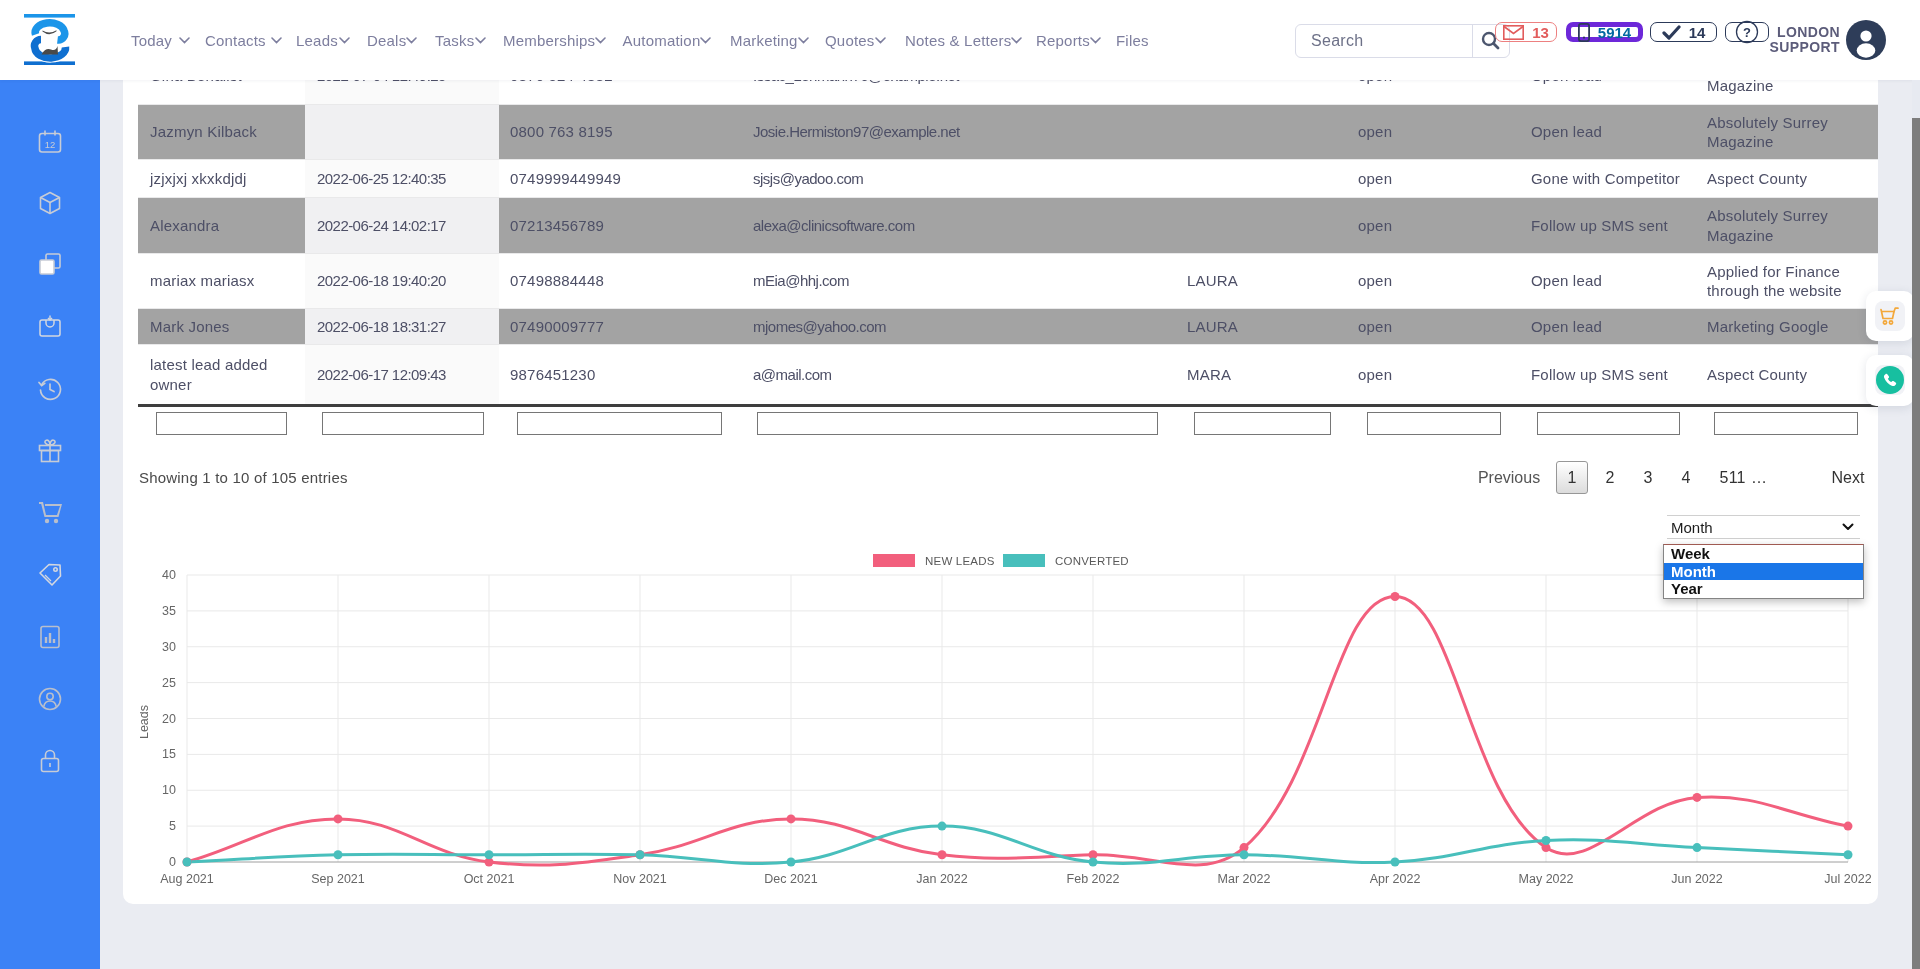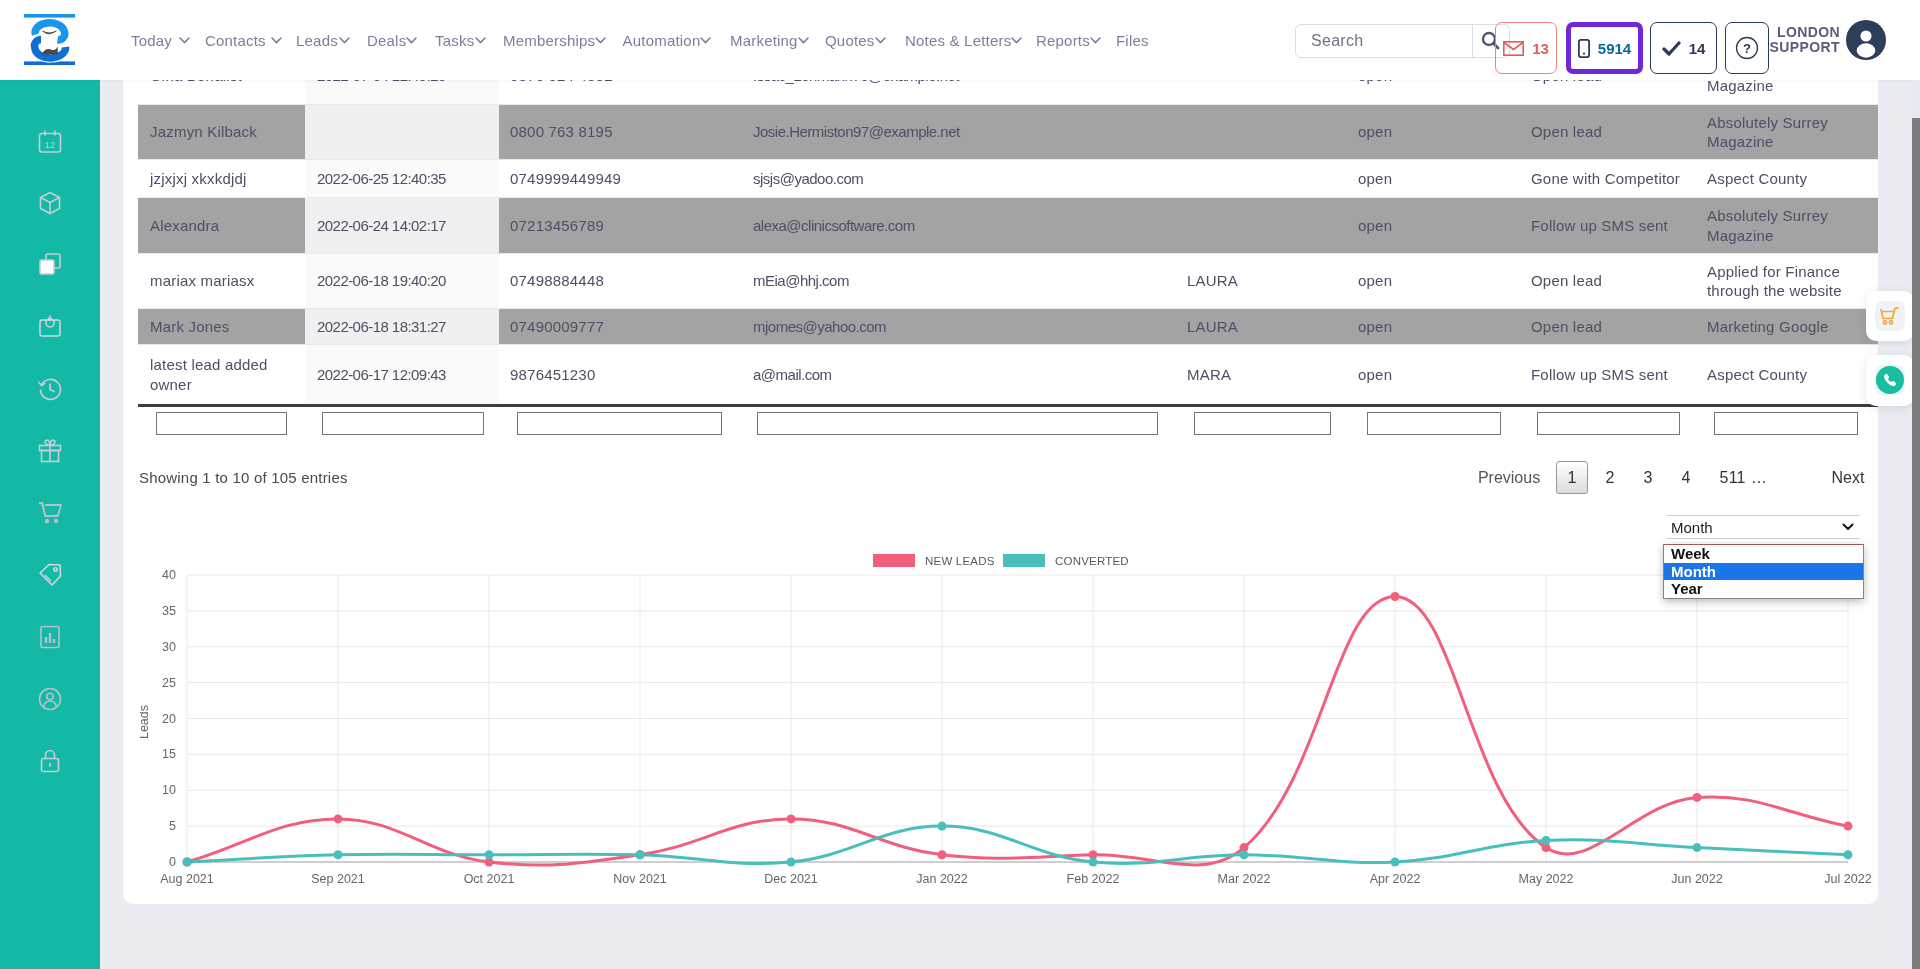--- a/index.html
+++ b/index.html
@@ -30,24 +30,24 @@
 
 .fin { position:absolute; height:23px; border:1px solid #767676; background:#fff; }
 
 
 .pgnum { position:absolute; top:461px; height:33px; display:flex; align-items:center; justify-content:center; color:#333; font-size:16px; }
 
 
 #navbar { position:absolute; left:0; top:0; width:1920px; height:80px; background:#fff; z-index:10; box-shadow:0 1px 3px rgba(40,50,80,.06); }
 .nav-item { display:flex; align-items:center; color:#7d7e9e; font-size:15px; letter-spacing:.2px; white-space:nowrap; }
 .nav-item svg { flex-shrink:0; }
-.topbtn { position:absolute; top:22px; height:52px; border-radius:7px; display:flex; align-items:center; justify-content:center; gap:8px; font-weight:bold; font-size:15px; }
-
-
-#sidebar { position:absolute; left:0; top:80px; width:100px; height:889px; background:#14b8a6; z-index:5; }
+.topbtn { position:absolute; top:22px; height:20px; border-radius:7px; display:flex; align-items:center; justify-content:center; gap:8px; font-weight:bold; font-size:15px; }
+
+
+#sidebar { position:absolute; left:0; top:80px; width:100px; height:889px; background:#3b82f6; z-index:5; }
 .sicon { position:absolute; left:37px; }
 
 
 #sb-track { position:absolute; right:0; top:0; width:8px; height:969px; background:#e7eaf1; z-index:20; border-top:80px solid #fff; }
 #sb-thumb { position:absolute; right:0; top:118px; width:8px; height:851px; background:#7d7d7d; z-index:21; }
 
 
 .fcard { position:absolute; width:48px; background:#fff; border-radius:10px; box-shadow:0 2px 10px rgba(50,60,90,.13); z-index:15; }
 .fcard .inner { position:absolute; left:9px; top:10px; width:30px; height:30px; border-radius:8px; background:#f1f2f6; display:flex; align-items:center; justify-content:center; }
 

